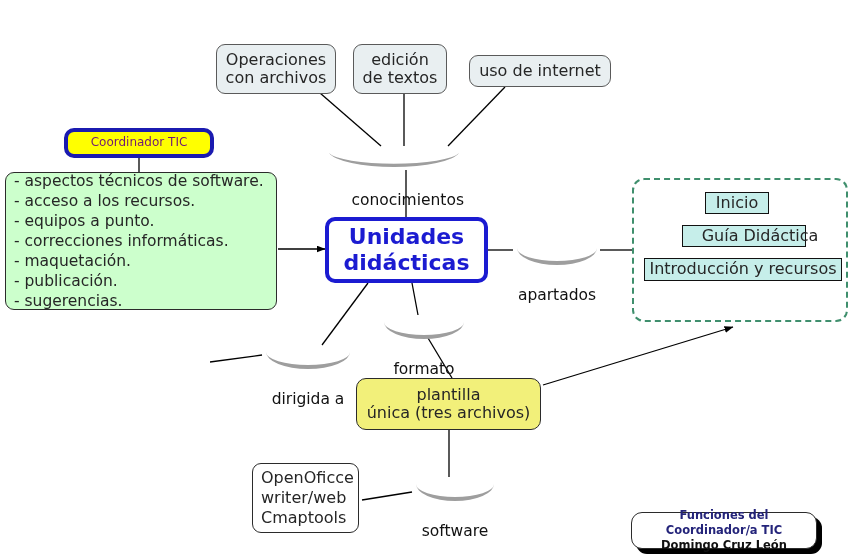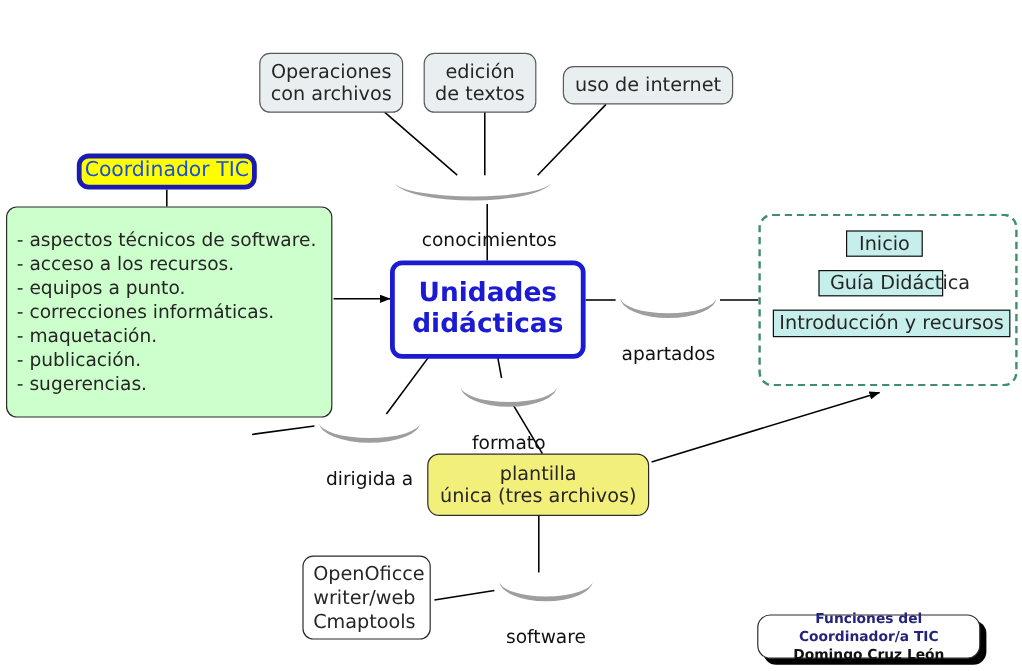--- a/index.html
+++ b/index.html
@@ -41,22 +41,22 @@
     background: #e9eff1;
     border: 1px solid #5a5a5a;
     border-radius: 9px;
     font-size: 16px;
   }
   
   .box-coord {
     background: #ffff00;
     border: 4px solid #1b1bb0;
     border-radius: 10px;
-    font-size: 17px;
-    color: #1d4ed8;
+    font-size: 12px;
+    color: #701a75;
   }
   
   .box-list {
     background: #ccffcc;
     border: 1px solid #2b2b2b;
     border-radius: 9px;
     font-size: 15.5px;
     justify-content: flex-start;
     text-align: left;
     padding: 6px 8px;
@@ -220,50 +220,50 @@
     <svg class="crescent" width="140" height="26" viewBox="0 0 140 26" xmlns="http://www.w3.org/2000/svg">
       <path d="M5,7 A 66 13 0 0 0 135 7 A 66 17 0 0 1 5 7 Z" fill="#9e9e9e"></path>
     </svg>
     <span class="lbl-text">conocimientos</span>
   </div>
 
   <div class="node box-coord" style="left:64px; top:128px; width:150px; height:30px;">
     <span>Coordinador TIC</span>
   </div>
 
-  <div class="node box-list" style="left:5px; top:172px; width:272px; height:176px;">
+  <div class="node box-list" style="left:5px; top:172px; width:272px; height:138px;">
     <span>- aspectos técnicos de software.
 - acceso a los recursos.
 - equipos a punto.
 - correcciones informáticas.
 - maquetación.
 - publicación.
 - sugerencias.</span>
   </div>
 
-  <div class="node box-central" style="left:325px; top:217px; width:163px; height:82px;">
+  <div class="node box-central" style="left:325px; top:217px; width:163px; height:66px;">
     <span>Unidades
 didácticas</span>
   </div>
 
   <div class="link-label" style="left:513px; top:241px; width:88px; height:26px;">
     <svg class="crescent" width="88" height="26" viewBox="0 0 88 26" xmlns="http://www.w3.org/2000/svg">
       <path d="M4,7 A 40 13 0 0 0 84 7 A 40 17 0 0 1 4 7 Z" fill="#9e9e9e"></path>
     </svg>
     <span class="lbl-text">apartados</span>
   </div>
 
   <div class="box-dashed" style="left:632px; top:178px; width:216px; height:144px;">
   </div>
 
   <div class="node box-cyan" style="left:705px; top:192px; width:64px; height:22px;">
     <span>Inicio</span>
   </div>
 
-  <div class="node box-cyan" style="left:682px; top:225px; width:104px; height:22px;padding-left:38px;">
+  <div class="node box-cyan" style="left:682px; top:225px; width:124px; height:22px;padding-left:38px;">
     <span>Guía Didáctica</span>
   </div>
 
   <div class="node box-cyan" style="left:644px; top:258px; width:198px; height:23px;">
     <span>Introducción y recursos</span>
   </div>
 
   <div class="link-label" style="left:380px; top:315px; width:88px; height:26px;">
     <svg class="crescent" width="88" height="26" viewBox="0 0 88 26" xmlns="http://www.w3.org/2000/svg">
       <path d="M4,7 A 40 13 0 0 0 84 7 A 40 17 0 0 1 4 7 Z" fill="#9e9e9e"></path>

